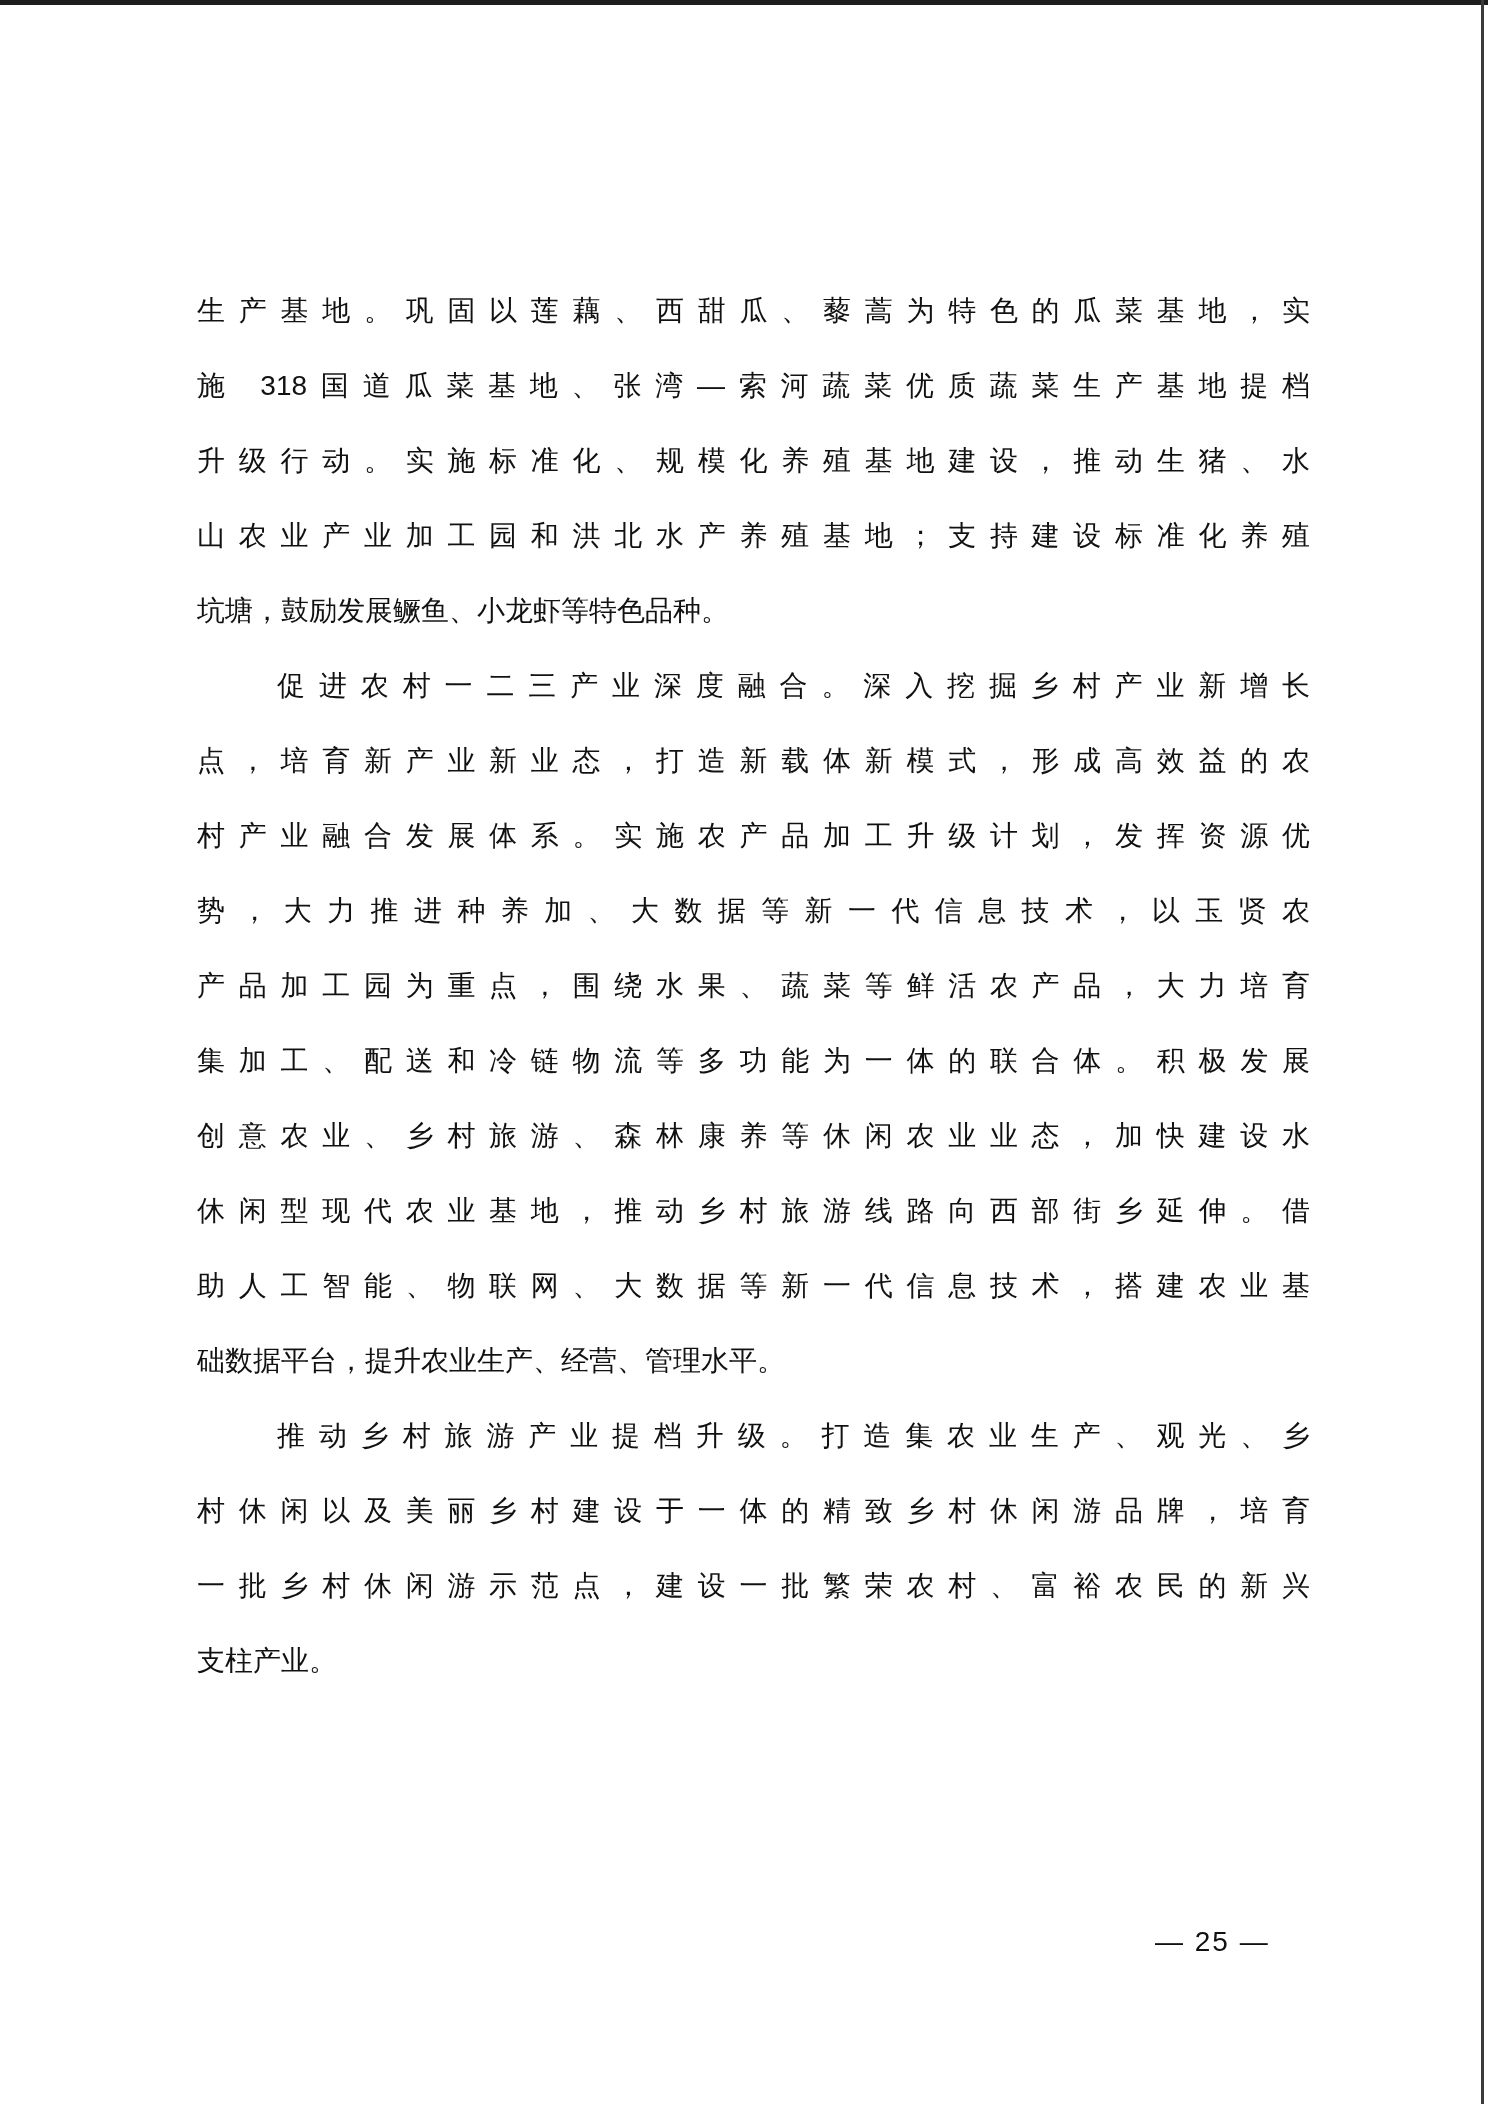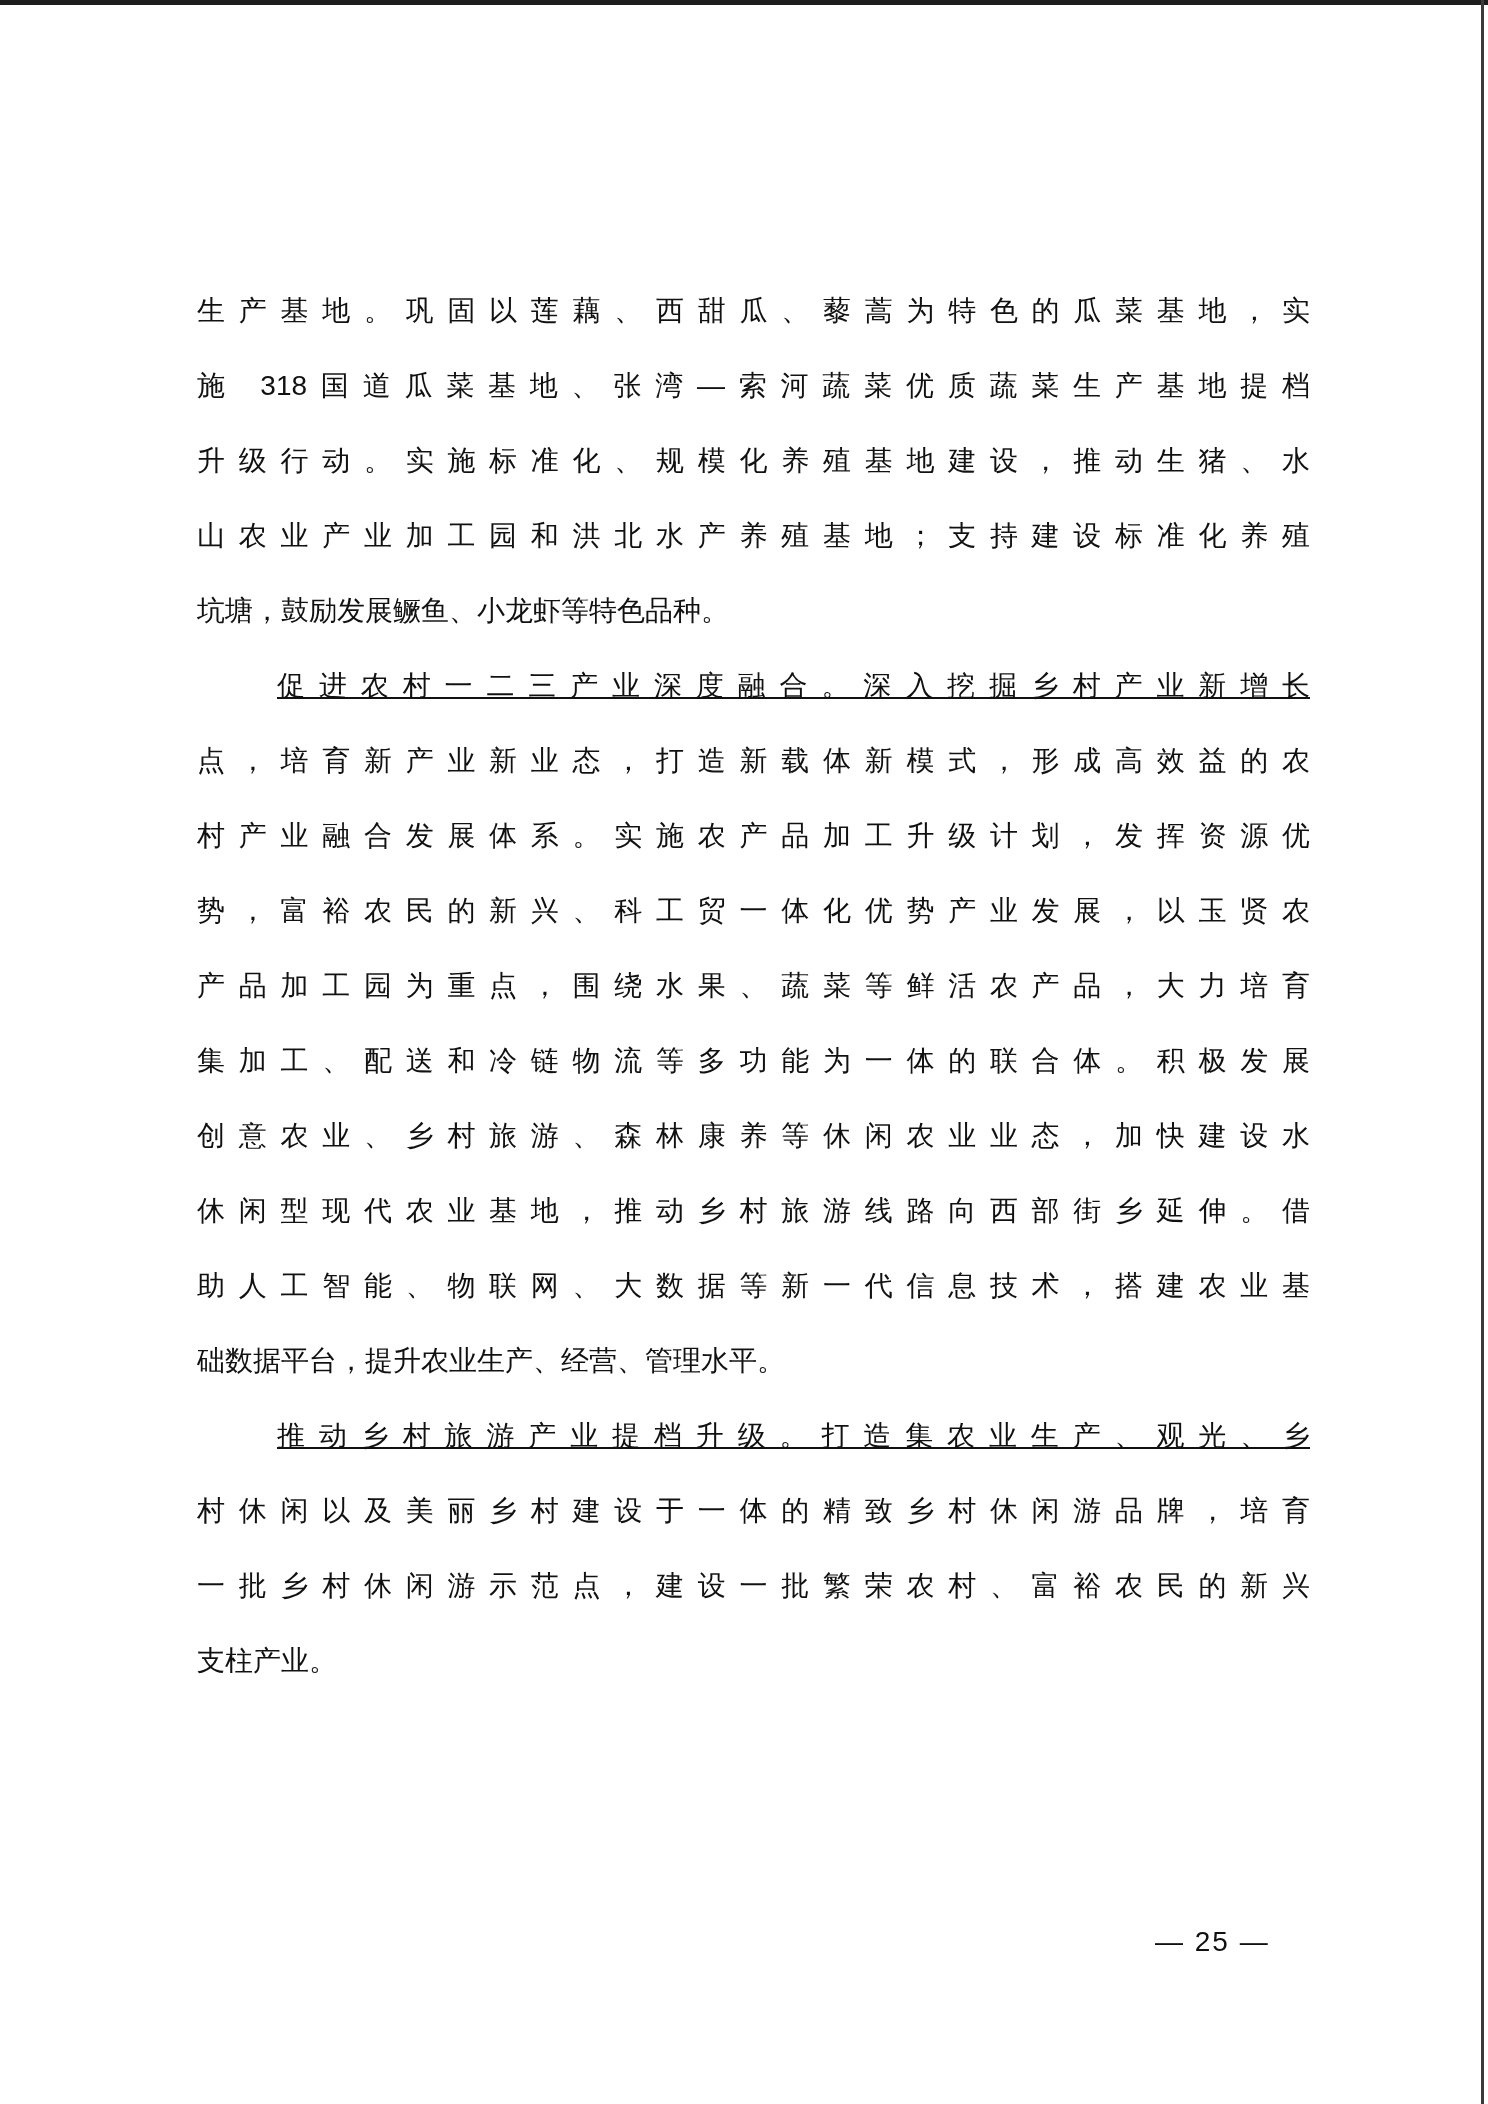--- a/index.html
+++ b/index.html
@@ -46,21 +46,20 @@
     white-space: nowrap;
     text-align: justify;
     text-align-last: left;
   }
   .line.fill {
     white-space: normal;
     text-align-last: justify;
   }
   .line.indent {
     padding-left: 80px;
-    text-decoration: underline;
   }
   .page-number {
     position: absolute;
     left: 1155px;
     top: 1921px;
     font-size: 28px;
     line-height: 42px;
     color: #111111;
     letter-spacing: 2px;
   }
@@ -73,21 +72,21 @@
 
 <div class="doc-body">
   <div class="line fill">生产基地。巩固以莲藕、西甜瓜、藜蒿为特色的瓜菜基地，实</div>
   <div class="line fill">施 318国道瓜菜基地、张湾—索河蔬菜优质蔬菜生产基地提档</div>
   <div class="line fill">升级行动。实施标准化、规模化养殖基地建设，推动生猪、水</div>
   <div class="line fill">山农业产业加工园和洪北水产养殖基地；支持建设标准化养殖</div>
   <div class="line">坑塘，鼓励发展鳜鱼、小龙虾等特色品种。</div>
   <div class="line fill indent">促进农村一二三产业深度融合。深入挖掘乡村产业新增长</div>
   <div class="line fill">点，培育新产业新业态，打造新载体新模式，形成高效益的农</div>
   <div class="line fill">村产业融合发展体系。实施农产品加工升级计划，发挥资源优</div>
-  <div class="line fill">势，富裕农民的新兴、科工贸一体化优势产业发展，以玉贤农</div>
+  <div class="line fill">势，大力推进种养加、大数据等新一代信息技术，以玉贤农</div>
   <div class="line fill">产品加工园为重点，围绕水果、蔬菜等鲜活农产品，大力培育</div>
   <div class="line fill">集加工、配送和冷链物流等多功能为一体的联合体。积极发展</div>
   <div class="line fill">创意农业、乡村旅游、森林康养等休闲农业业态，加快建设水</div>
   <div class="line fill">休闲型现代农业基地，推动乡村旅游线路向西部街乡延伸。借</div>
   <div class="line fill">助人工智能、物联网、大数据等新一代信息技术，搭建农业基</div>
   <div class="line">础数据平台，提升农业生产、经营、管理水平。</div>
   <div class="line fill indent">推动乡村旅游产业提档升级。打造集农业生产、观光、乡</div>
   <div class="line fill">村休闲以及美丽乡村建设于一体的精致乡村休闲游品牌，培育</div>
   <div class="line fill">一批乡村休闲游示范点，建设一批繁荣农村、富裕农民的新兴</div>
   <div class="line">支柱产业。</div>

